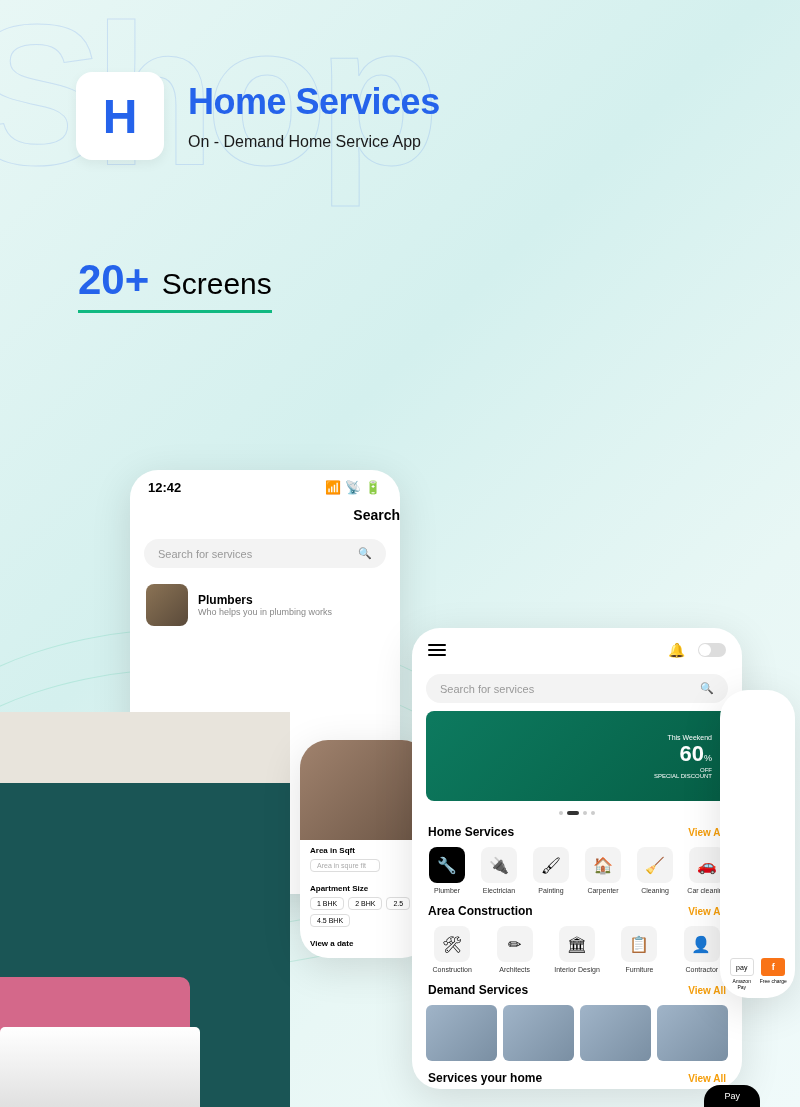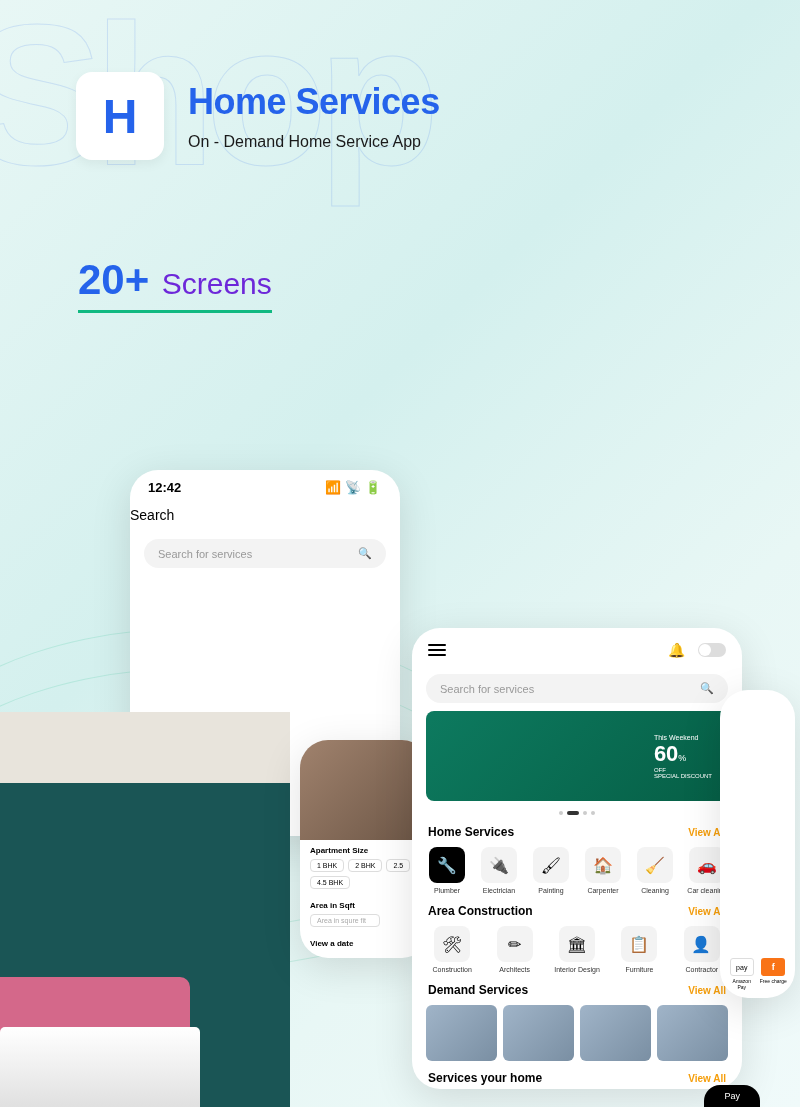--- a/index.html
+++ b/index.html
@@ -5,26 +5,26 @@
 *{box-sizing:border-box;margin:0;padding:0;font-family:-apple-system,BlinkMacSystemFont,'Segoe UI',sans-serif}
 body{width:800px;height:1107px;background:linear-gradient(135deg,#e8f7f5 0%,#d4f0ee 40%,#e8f7f5 70%,#f0fafa 100%);position:relative;overflow:hidden}
 .bg-text{position:absolute;top:-20px;left:-30px;font-size:200px;font-weight:900;color:transparent;-webkit-text-stroke:1px rgba(37,99,235,0.15);letter-spacing:-10px}
 .header{position:absolute;top:72px;left:76px;display:flex;align-items:center;gap:24px}
 .logo-box{width:88px;height:88px;background:#fff;border-radius:16px;display:flex;align-items:center;justify-content:center;box-shadow:0 4px 12px rgba(0,0,0,0.06)}
 .logo-h{font-size:48px;font-weight:900;color:#2563eb}
 .title-block .title{font-size:36px;font-weight:800;color:#2563eb;letter-spacing:-0.5px}
 .title-block .subtitle{font-size:16px;color:#1a1a1a;margin-top:10px}
 .screens-count{position:absolute;top:256px;left:78px;border-bottom:3px solid #10b981;padding-bottom:6px}
 .screens-count .num{font-size:42px;font-weight:800;color:#2563eb}
-.screens-count .lbl{font-size:30px;font-weight:500;color:#6d28d9;margin-left:8px}
+.screens-count .lbl{font-size:30px;font-weight:500;color:#000000;margin-left:8px}
 .phone{position:absolute;background:#fff;border-radius:28px;box-shadow:0 10px 40px rgba(0,0,0,0.12);overflow:hidden}
 .phone1{width:270px;top:470px;left:130px}
 .status-bar{display:flex;justify-content:space-between;align-items:center;padding:10px 18px 4px;font-size:13px;font-weight:600}
 .status-icons{display:flex;gap:4px;align-items:center}
-.screen-title{text-align:left;font-size:14px;font-weight:400;padding:8px 0}
+.screen-title{text-align:right;font-size:14px;font-weight:700;padding:8px 0}
 .search-bar{margin:8px 14px;background:#f3f3f3;border-radius:20px;padding:8px 14px;display:flex;align-items:center;justify-content:space-between;font-size:11px;color:#999}
 .list-item{display:flex;gap:10px;padding:8px 16px;align-items:center}
 .list-thumb{width:42px;height:42px;background:linear-gradient(135deg,#8b7355,#5a4a3a);border-radius:8px;flex-shrink:0}
 .list-text .t1{font-size:12px;font-weight:700}
 .list-text .t2{font-size:9px;color:#888}
 .room-img{position:absolute;top:712px;left:0;width:290px;height:395px;background:linear-gradient(180deg,#e8e4dc 0%,#e8e4dc 18%,#1a5555 18%,#1a5555 100%);border-radius:0}
 .room-img::before{content:"";position:absolute;bottom:0;left:0;width:190px;height:130px;background:#d4688a;border-radius:0 10px 0 0}
 .room-img::after{content:"";position:absolute;bottom:0;left:0;width:200px;height:80px;background:linear-gradient(180deg,#fff 0%,#f0f0f0 50%,#e0e0e0 100%);border-radius:5px 5px 0 0}
 .phone2{width:130px;top:740px;left:300px;font-size:8px}
 .phone2 .detail-img{height:100px;background:linear-gradient(135deg,#a0826d,#6b5545);margin:0}
@@ -37,21 +37,21 @@
 .hamburger{width:18px;height:12px;display:flex;flex-direction:column;justify-content:space-between}
 .hamburger span{height:2px;background:#000;border-radius:1px}
 .p3-icons{display:flex;gap:12px;align-items:center}
 .bell{font-size:14px}
 .toggle{width:28px;height:14px;background:#ddd;border-radius:7px;position:relative}
 .toggle::after{content:"";position:absolute;width:12px;height:12px;background:#fff;border-radius:50%;top:1px;left:1px}
 .banner{margin:6px 14px;height:90px;background:linear-gradient(135deg,#0d7a5f,#065f46);border-radius:8px;position:relative;overflow:hidden;display:flex;align-items:center;padding:0 16px;color:#fff}
 .banner-left .b1{font-size:8px;opacity:0.9}
 .banner-left .sale{font-size:28px;font-weight:800;letter-spacing:1px;line-height:1}
 .banner-left .shop{font-size:7px;border:1px solid rgba(255,255,255,0.5);border-radius:10px;padding:2px 8px;display:inline-block;margin-top:4px}
-.banner-right{margin-left:auto;text-align:left}
+.banner-right{margin-left:auto;text-align:right}
 .banner-right .tw{font-size:7px}
 .banner-right .pct{font-size:22px;font-weight:800}
 .banner-right .off{font-size:6px}
 .dots{display:flex;justify-content:center;gap:4px;padding:4px 0}
 .dot{width:4px;height:4px;border-radius:50%;background:#ccc}
 .dot.active{width:12px;border-radius:2px;background:#333}
 .sec-row{display:flex;justify-content:space-between;align-items:center;padding:6px 16px 4px}
 .sec-row .h{font-size:12px;font-weight:800}
 .sec-row .va{font-size:10px;color:#f59e0b;font-weight:600}
 .cat-row{display:flex;padding:4px 10px;gap:2px;overflow:hidden}
@@ -95,43 +95,50 @@
       <span>📶</span>
       <span>📡</span>
       <span>🔋</span>
     </div>
   </div>
   <div class="screen-title">Search</div>
   <div class="search-bar">
     <span>Search for services</span>
     <span>🔍</span>
   </div>
+  <div class="list-item">
+    <div class="list-thumb"></div>
+    <div class="list-text">
+      <div class="t1">Plumbers</div>
+      <div class="t2">Who helps you in plumbing works</div>
+    </div>
+  </div>
   <div style="height:260px"></div>
 </div>
 
 <div class="room-img"></div>
 
 <div class="phone phone2">
   <div class="detail-img"></div>
+  <div class="section">
+    <div class="sec-title">Area in Sqft</div>
+    <div class="chip" style="color:#aaa;width:70px">Area in squre fit</div>
+  </div>
   <div class="section">
     <div class="sec-title">Apartment Size</div>
     <div class="chips">
       <span class="chip">1 BHK</span>
       <span class="chip">2 BHK</span>
       <span class="chip">2.5</span>
     </div>
     <div class="chips" style="margin-top:4px">
       <span class="chip">4.5 BHK</span>
     </div>
   </div>
   <div class="section">
-    <div class="sec-title">Area in Sqft</div>
-    <div class="chip" style="color:#aaa;width:70px">Area in squre fit</div>
-  </div>
-  <div class="section">
     <div class="sec-title">View a date</div>
   </div>
 </div>
 
 <div class="phone phone3">
   <div class="p3-top">
     <div class="hamburger">
         <span></span>
         <span></span>
         <span></span>

